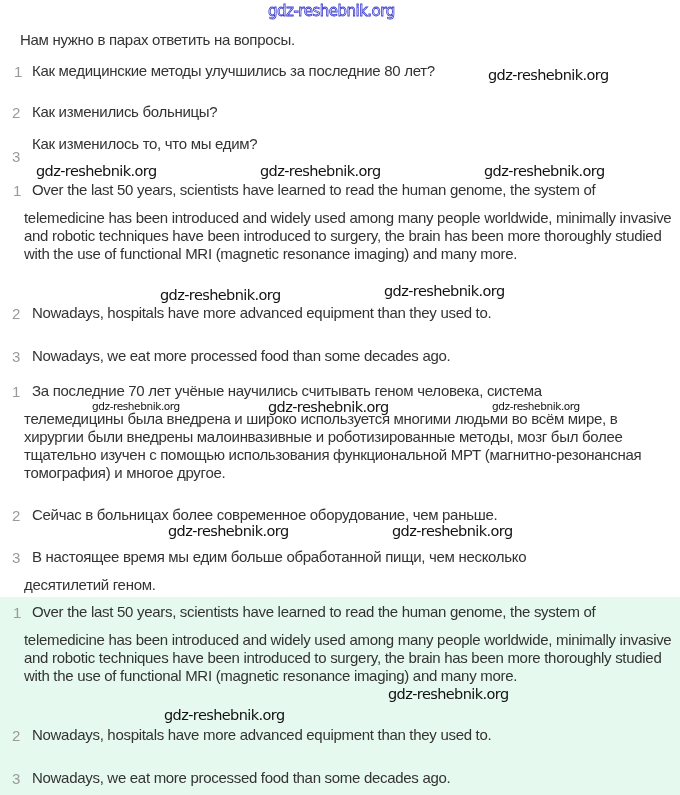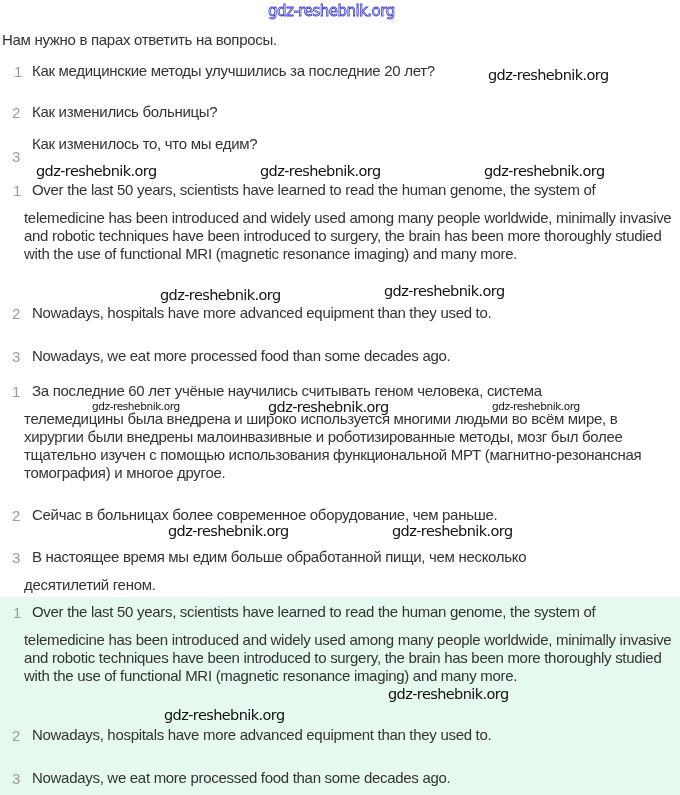--- a/index.html
+++ b/index.html
@@ -24,24 +24,24 @@
   }
   .para { position:absolute; left:24px; font-size:15px; line-height:18px; color:#333; letter-spacing:-0.3px; white-space:normal; width:650px; }
 </style>
 </head>
 <body>
 
 <div class="green"></div>
 
 <div class="abs wm-top" style="left:268px;top:2px;">gdz-reshebnik.org</div>
 
-<div class="abs txt" style="left:2px;top:31px;">Нам нужно в парах ответить на вопросы.</div>
+<div class="abs txt" style="left:20px;top:31px;">Нам нужно в парах ответить на вопросы.</div>
 
 <div class="abs num" style="left:14px;top:63px;">1</div>
-<div class="abs txt" style="left:32px;top:62px;">Как медицинские методы улучшились за последние 20 лет?</div>
+<div class="abs txt" style="left:32px;top:62px;">Как медицинские методы улучшились за последние 80 лет?</div>
 <div class="abs wm" style="left:488px;top:67px;">gdz-reshebnik.org</div>
 
 <div class="abs num" style="left:12px;top:104px;">2</div>
 <div class="abs txt" style="left:32px;top:103px;text-align:right;">Как изменились больницы?</div>
 
 <div class="abs num" style="left:12px;top:148px;">3</div>
 <div class="abs txt" style="left:32px;top:135px;">Как изменилось то, что мы едим?</div>
 
 <div class="abs wm" style="left:36px;top:163px;">gdz-reshebnik.org</div>
 <div class="abs wm" style="left:260px;top:163px;">gdz-reshebnik.org</div>
@@ -53,21 +53,21 @@
 <div class="abs wm" style="left:160px;top:287px;">gdz-reshebnik.org</div>
 <div class="abs wm" style="left:384px;top:283px;">gdz-reshebnik.org</div>
 
 <div class="abs num" style="left:12px;top:305px;">2</div>
 <div class="abs txt" style="left:32px;top:304px;">Nowadays, hospitals have more advanced equipment than they used to.</div>
 
 <div class="abs num" style="left:12px;top:348px;">3</div>
 <div class="abs txt" style="left:32px;top:347px;">Nowadays, we eat more processed food than some decades ago.</div>
 
 <div class="abs num" style="left:12px;top:383px;">1</div>
-<div class="abs txt" style="left:32px;top:382px;">За последние 60 лет учёные научились считывать геном человека, система</div>
+<div class="abs txt" style="left:32px;top:382px;">За последние 70 лет учёные научились считывать геном человека, система</div>
 <div class="abs wm-small" style="left:92px;top:400px;">gdz-reshebnik.org</div>
 <div class="abs wm" style="left:268px;top:399px;">gdz-reshebnik.org</div>
 <div class="abs wm-small" style="left:492px;top:400px;">gdz-reshebnik.org</div>
 <div class="para" style="top:410px;">телемедицины была внедрена и широко используется многими людьми во всём мире, в хирургии были внедрены малоинвазивные и роботизированные методы, мозг был более тщательно изучен с помощью использования функциональной МРТ (магнитно-резонансная томография) и многое другое.</div>
 
 <div class="abs num" style="left:12px;top:507px;">2</div>
 <div class="abs txt" style="left:32px;top:506px;text-align:center;">Сейчас в больницах более современное оборудование, чем раньше.</div>
 <div class="abs wm" style="left:168px;top:523px;">gdz-reshebnik.org</div>
 <div class="abs wm" style="left:392px;top:523px;">gdz-reshebnik.org</div>
 

